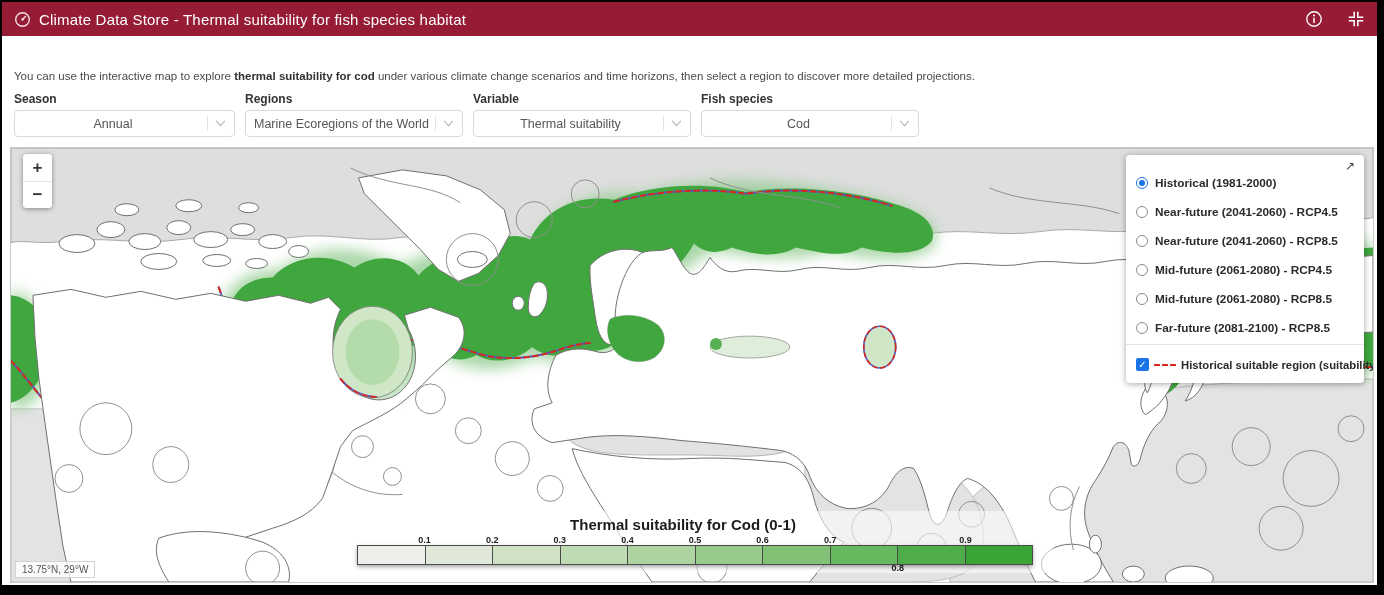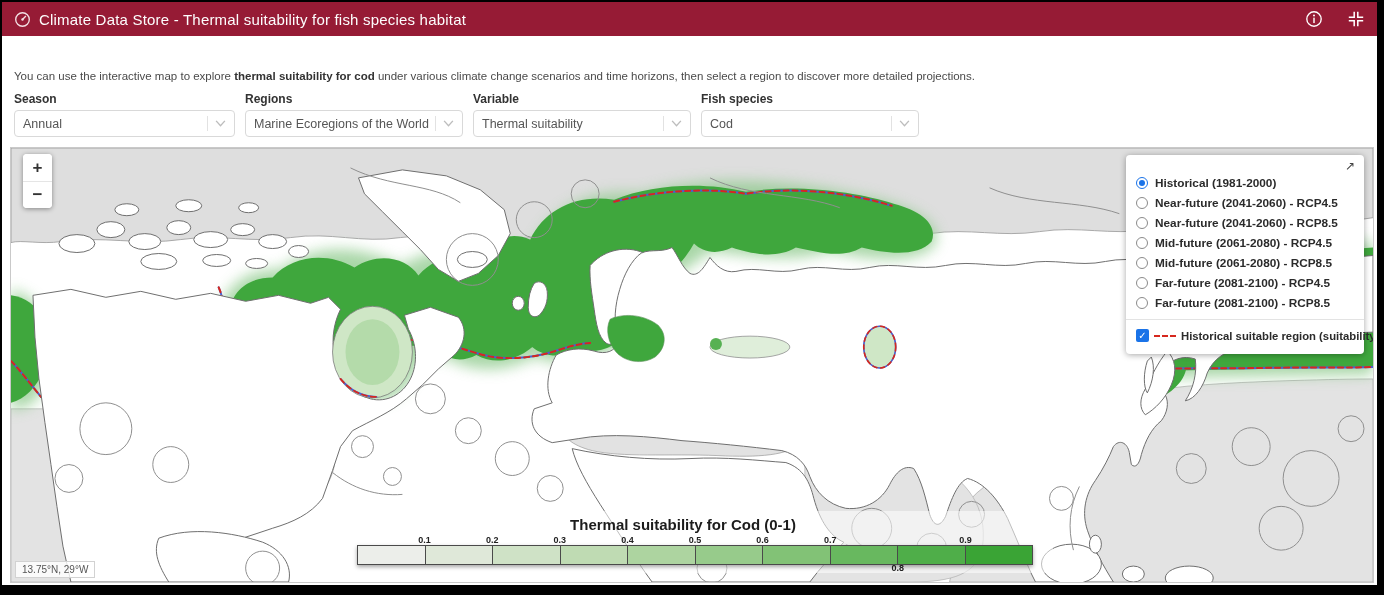--- a/index.html
+++ b/index.html
@@ -15,39 +15,39 @@
   .hdr .hicon { width:18px; height:18px; margin-left:24px; cursor:pointer; }
 
   
   .intro { position:absolute; left:12px; top:68px; font-size:11.5px; color:#4a4a4a; }
   .intro b { color:#333;margin-top:20px; }
 
   
   .filters { position:absolute; left:12px; top:90px; display:flex; gap:10px; }
   .fgroup { display:flex; flex-direction:column; }
   .flabel { font-size:12px; font-weight:bold; color:#333; margin-bottom:4px; }
-  .fbox { width:218px; height:27px; border:1px solid #d9d9d9; border-radius:4px; background:#fff; display:flex; align-items:center; padding:0 8px; cursor:pointer; }
+  .fbox { width:218px; height:27px; border:1px solid #d9d9d9; border-radius:4px; background:#fff; display:flex; align-items:center; padding:0 8px; cursor:pointer;text-align:center; }
   .fbox .fval { flex:1; font-size:12.5px; color:#555; white-space:nowrap; overflow:hidden; }
   .fbox .fsep { width:1px; height:15px; background:#e2e2e2; margin:0 7px 0 4px; }
   .fbox svg { width:11px; height:7px; }
   .w1{width:221px}
 
   
   .map { position:absolute; left:8px; top:145px; width:1364px; height:436px; border:1px solid #c9c9c9; background:#fff; overflow:hidden; }
   .map svg.art { position:absolute; left:0; top:0; width:100%; height:100%; }
 
   
   .zoomctl { position:absolute; left:12px; top:6px; width:29px; background:#fff; border-radius:4px; box-shadow:0 1px 5px rgba(0,0,0,.4); overflow:hidden; }
   .zbtn { width:100%; height:27px; display:flex; align-items:center; justify-content:center; font-size:17px; font-weight:bold; color:#333; cursor:pointer; background:#fff; border:none; }
   .zbtn + .zbtn { border-top:1px solid #e5e5e5; }
 
   
   .legend { position:absolute; left:1115px; top:7px; width:238px; background:#fff; border-radius:4px; box-shadow:0 1px 6px rgba(0,0,0,.35); padding:8px 10px 9px 10px; }
   .lg-expand { position:absolute; right:9px; top:5px; font-size:12px; color:#444; cursor:pointer; line-height:1; }
-  .lg-row { display:flex; align-items:center; height:19px; cursor:pointer; margin-top:1px; }
+  .lg-row { display:flex; align-items:center; height:19px; cursor:pointer; margin-top:10px; }
   .lg-row:first-of-type { margin-top:10px; }
   .radio { width:12px; height:12px; border:1.5px solid #8b8b8b; border-radius:50%; margin-right:7px; flex:0 0 auto; position:relative; background:#fff; }
   .radio.checked { border-color:var(--blue,#1A73E8); }
   .radio.checked::after { content:""; position:absolute; left:2px; top:2px; width:6px; height:6px; border-radius:50%; background:var(--blue,#1A73E8); }
   .lg-lab { font-size:11.8px; font-weight:600; color:#2b2b2b; white-space:nowrap; }
   .lg-div { height:1px; background:#e3e3e3; margin:7px -10px 6px -10px; }
   .cbx { width:13px; height:13px; border-radius:2px; background:var(--blue,#1A73E8); color:#fff; font-size:10px; line-height:13px; text-align:center; margin-right:5px; flex:0 0 auto; }
   .dash-sample { width:22px; border-top:2px dashed var(--dashred,#D6281E); margin-right:5px; flex:0 0 auto; }
   .lg-lab.small { font-size:11.3px; }
 
@@ -290,24 +290,20 @@
         <div class="lg-row">
           <span class="radio"></span>
           <span class="lg-lab">Mid-future (2061-2080) - RCP4.5</span>
         </div>
         <div class="lg-row">
           <span class="radio"></span>
           <span class="lg-lab">Mid-future (2061-2080) - RCP8.5</span>
         </div>
         <div class="lg-row">
           <span class="radio"></span>
-          <span class="lg-lab">Far-future (2081-2100) - RCP4.5</span>
-        </div>
-        <div class="lg-row">
-          <span class="radio"></span>
           <span class="lg-lab">Far-future (2081-2100) - RCP8.5</span>
         </div>
         <div class="lg-div"></div>
         <div class="lg-row">
           <span class="cbx">✓</span>
           <span class="dash-sample"></span>
           <span class="lg-lab small">Historical suitable region (suitability &gt; 0.5)</span>
         </div>
       </div>
 

